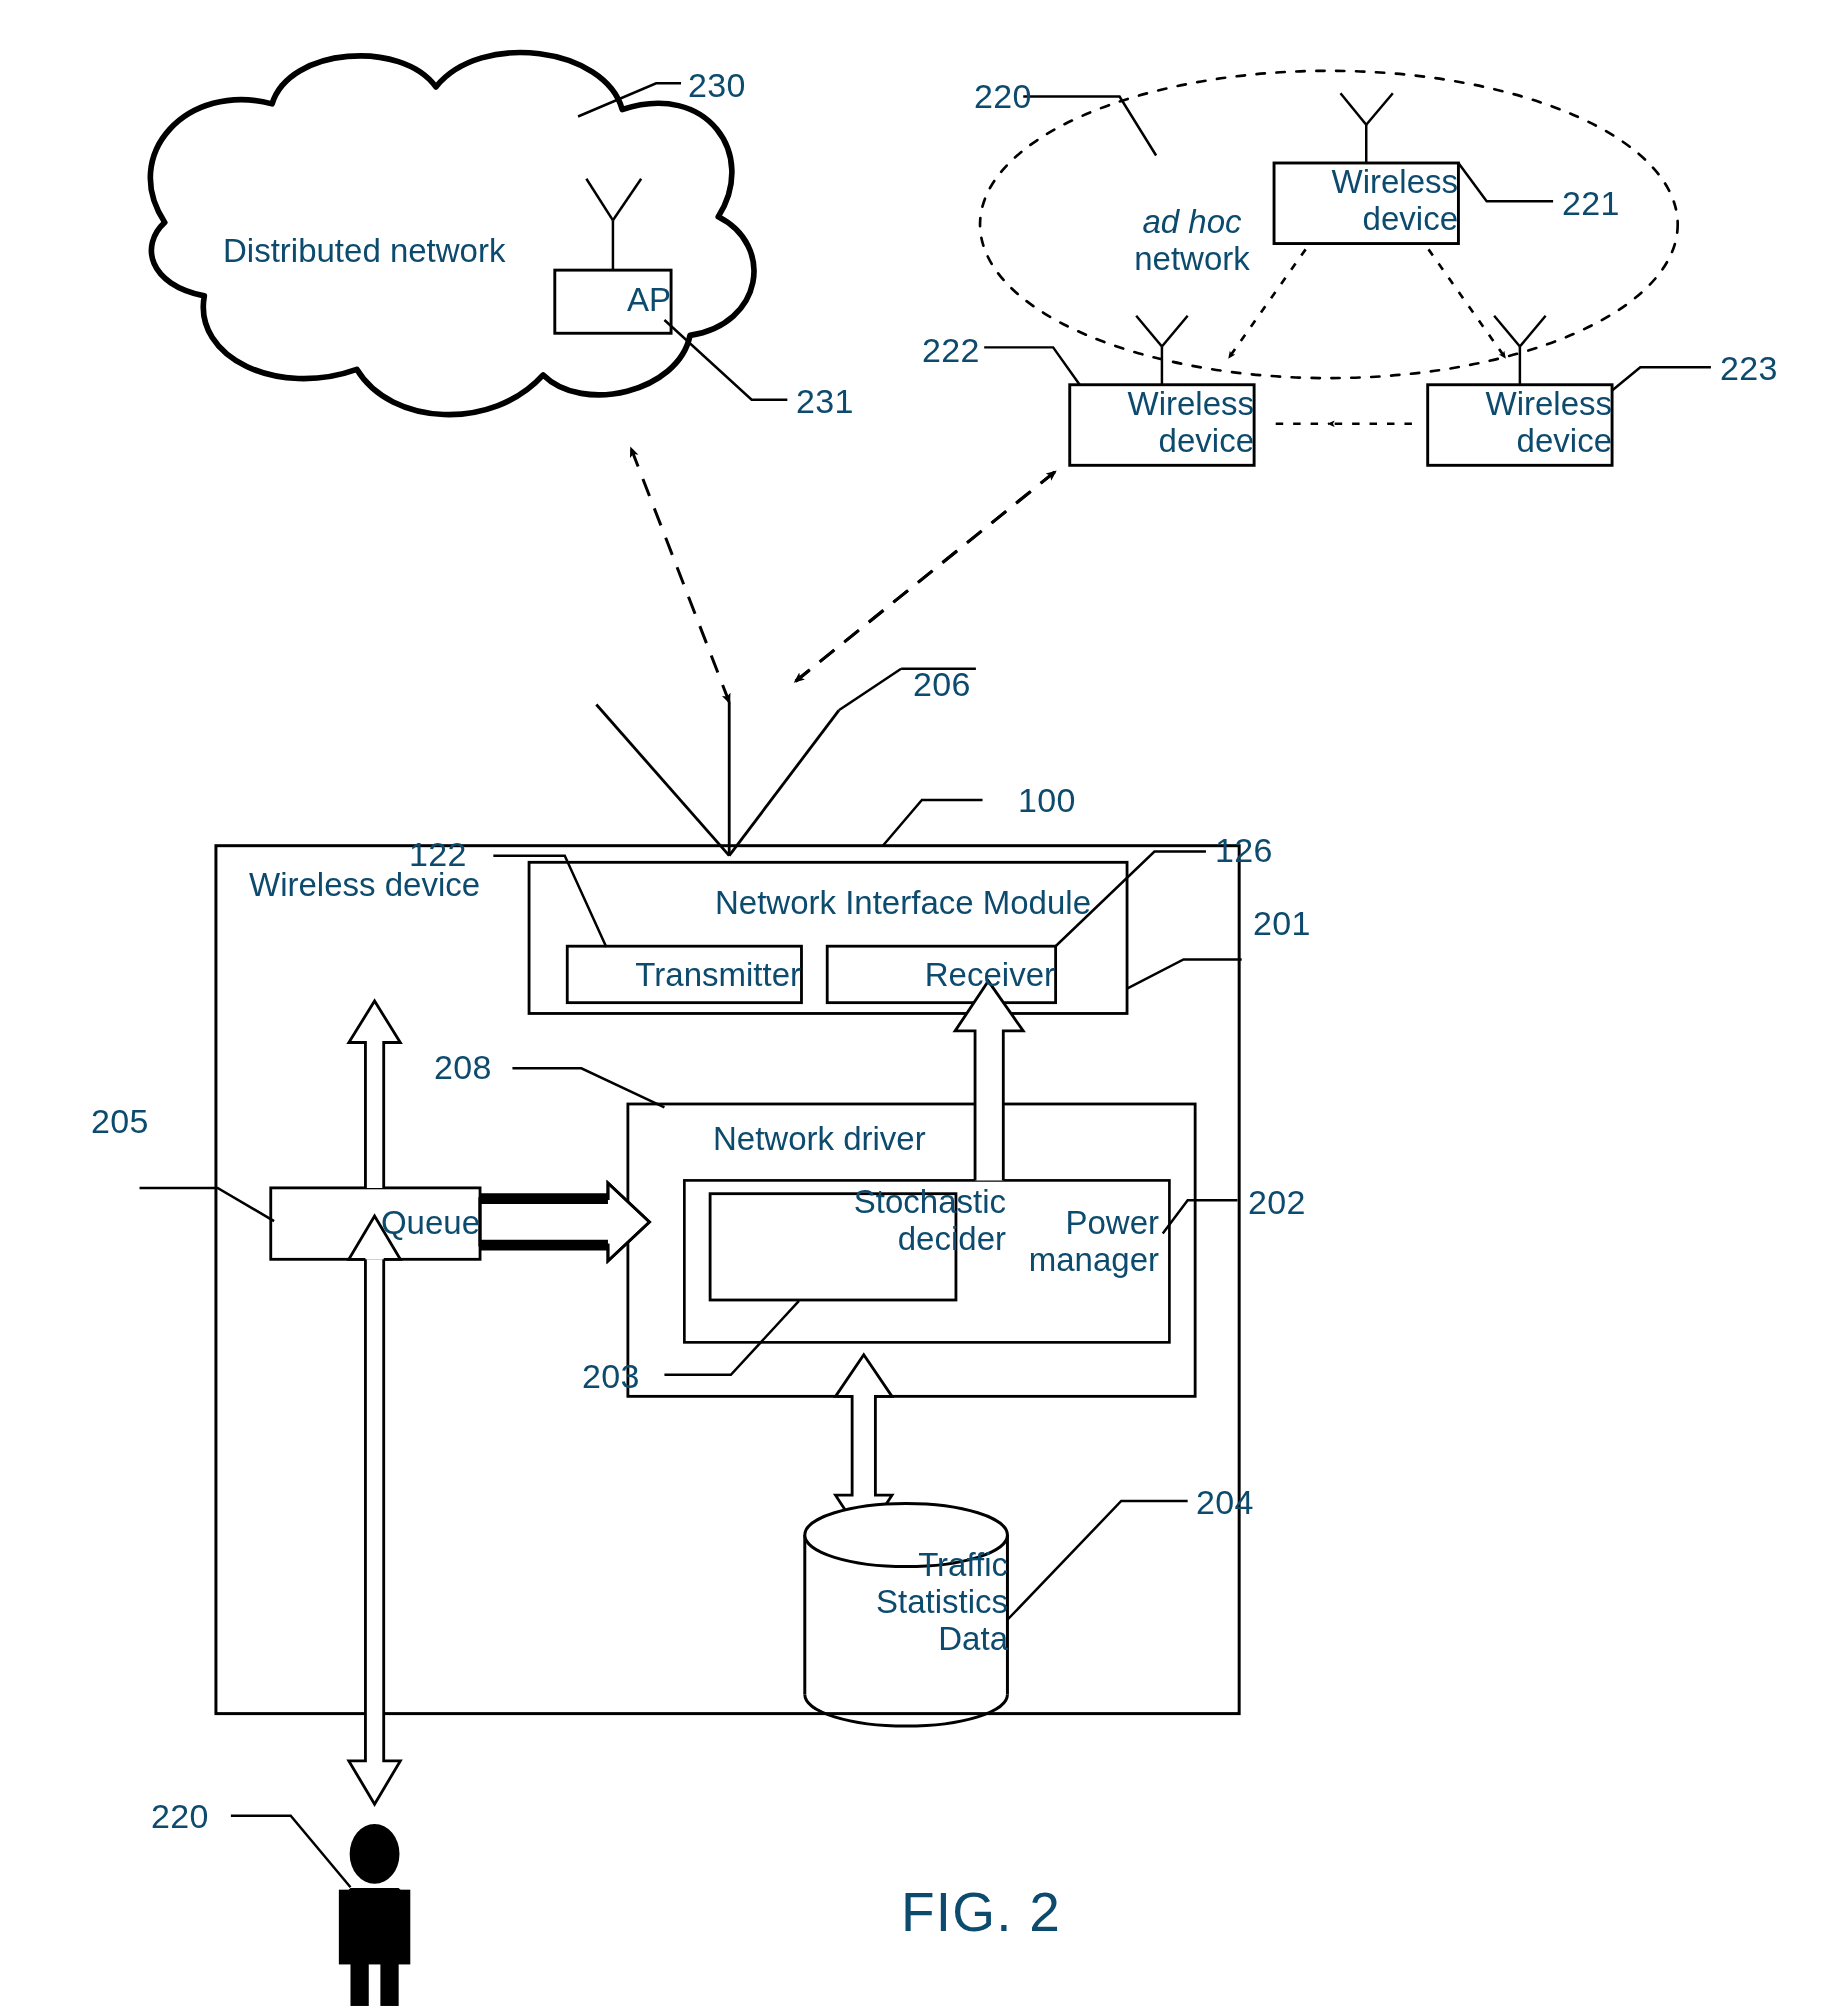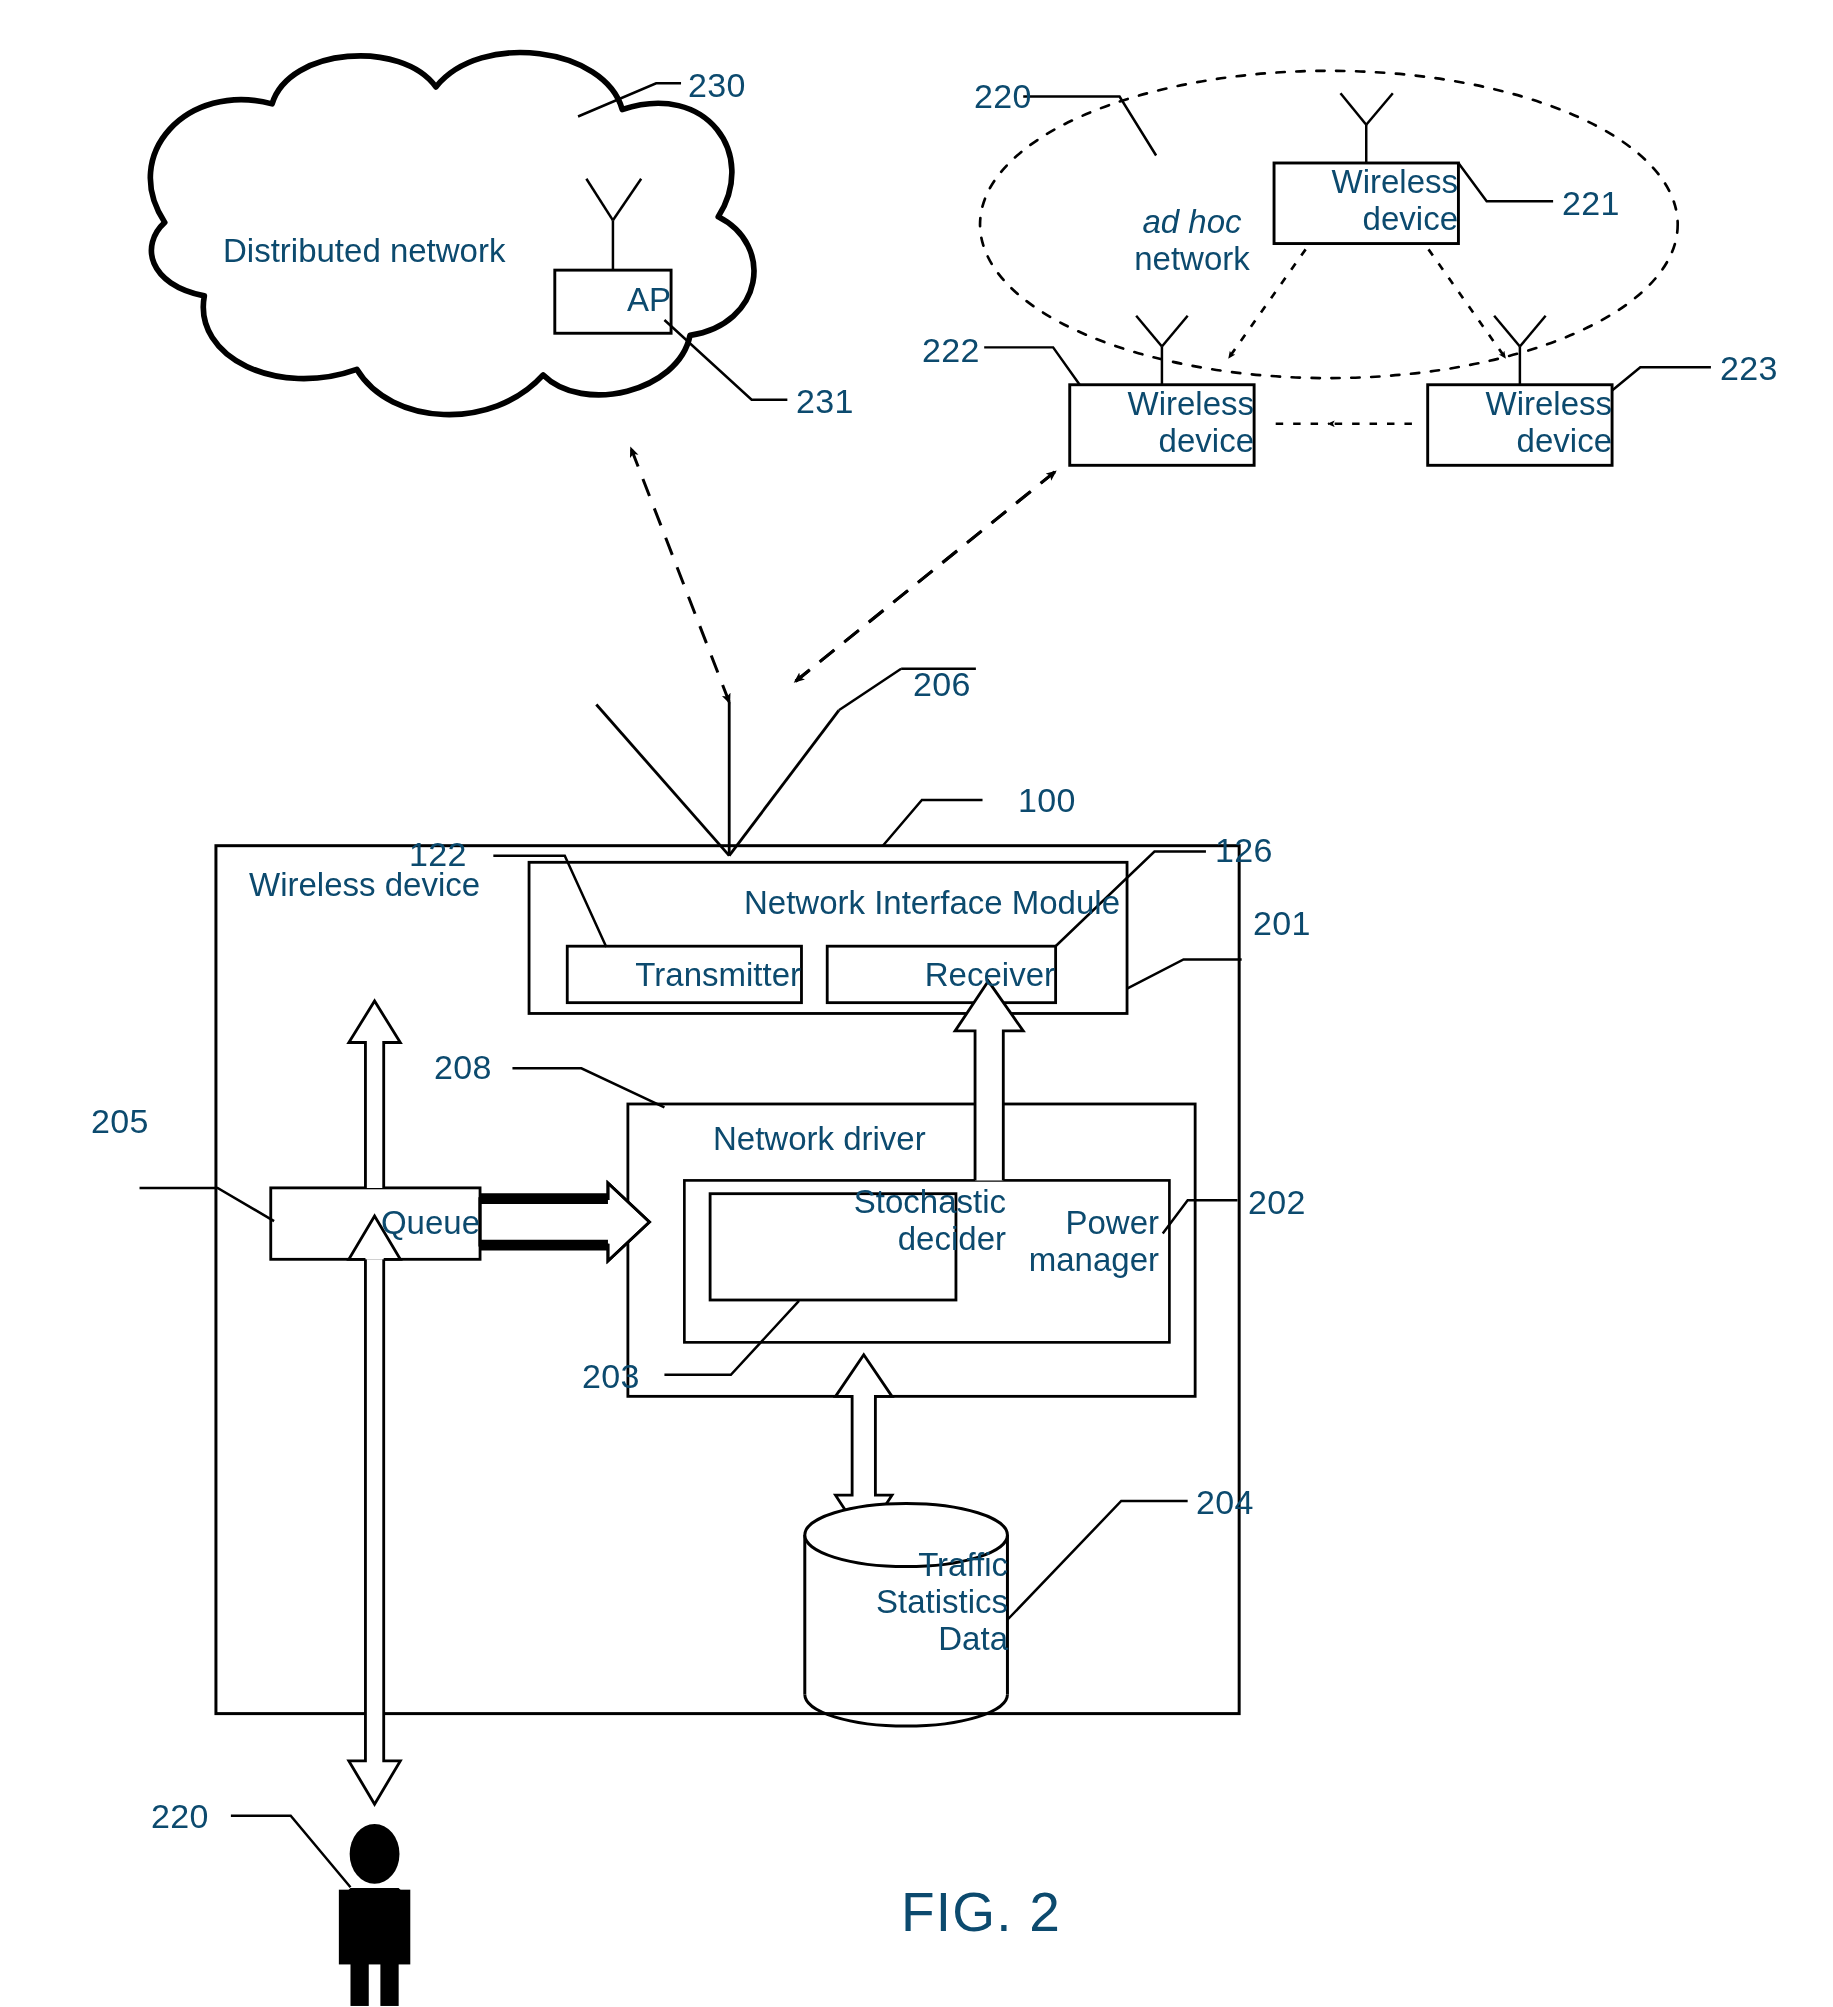--- a/index.html
+++ b/index.html
@@ -252,21 +252,21 @@
     <span>Wireless</span><br>
     <span>device</span>
   </div>
   <div class="lbl refnum" style="left:1720px; top:349px;">223</div>
 
   <div class="lbl refnum" style="left:901px; top:665px;margin-left:12px;">206</div>
 
   <div class="lbl cloudlabel" style="left:249px; top:867px;">Wireless device</div>
   <div class="lbl refnum" style="left:994px; top:781px;margin-left:24px;">100</div>
 
-  <div class="lbl boxlabel" style="left:529px; top:885px; width:548px;padding-left:43px;">Network Interface Module</div>
+  <div class="lbl boxlabel" style="left:500px; top:885px; width:548px;padding-left:43px;">Network Interface Module</div>
   <div class="lbl refnum" style="left:1253px; top:904px;">201</div>
 
   <div class="lbl boxlabel" style="left:567px; top:957px; width:234px;">Transmitter</div>
   <div class="lbl refnum" style="left:409px; top:835px;">122</div>
 
   <div class="lbl boxlabel" style="left:827px; top:957px; width:228px;">Receiver</div>
   <div class="lbl refnum" style="left:1215px; top:831px;">126</div>
 
   <div class="lbl cloudlabel" style="left:665px; top:1121px;margin-left:48px;">Network driver</div>
   <div class="lbl refnum" style="left:434px; top:1048px;">208</div>

